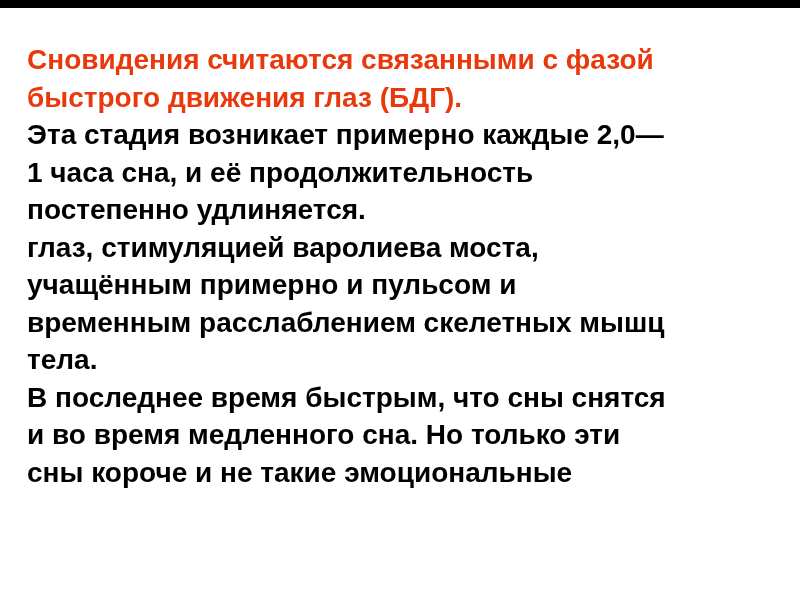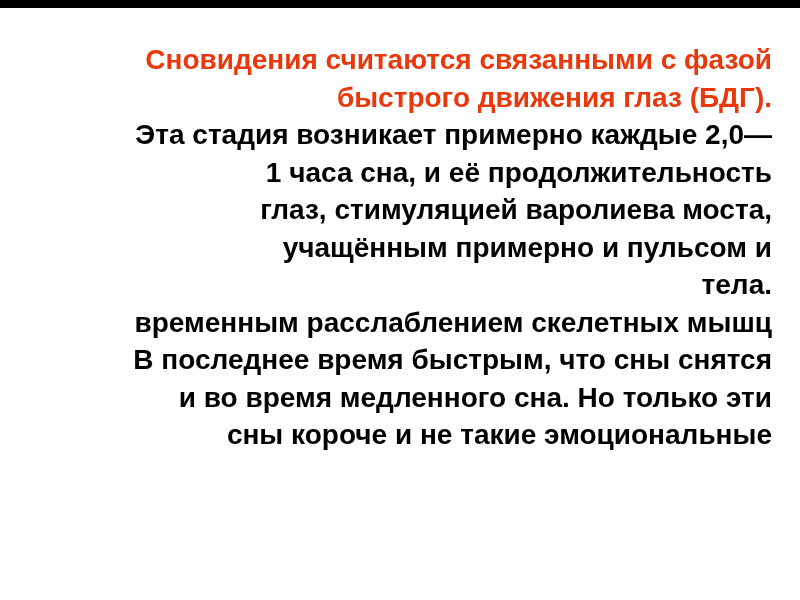--- a/index.html
+++ b/index.html
@@ -15,21 +15,20 @@
     overflow: hidden;
     font-family: "Liberation Sans", "DejaVu Sans", sans-serif;
   }
   .top-bar {
     width: 100%;
     height: 8px;
     background: var(--top-bar, #000000);
   }
   .text-block {
     padding: 33px 28px 0 27px;
-    text-align: right;
   }
   .line {
     font-size: 28px;
     font-weight: bold;
     line-height: 37.5px;
     white-space: nowrap;
     color: var(--text-black, #000000);
   }
   .line.heading {
     color: var(--heading-red, #e8380c);
@@ -38,21 +37,22 @@
 </head>
 <body>
 
 <div class="slide">
   <div class="top-bar"></div>
   <div class="text-block">
     <div class="line heading">Сновидения считаются связанными с фазой</div>
     <div class="line heading">быстрого движения глаз (БДГ).</div>
     <div class="line">Эта стадия возникает примерно каждые 2,0—</div>
     <div class="line">1 часа сна, и её продолжительность</div>
+    <div class="line">постепенно удлиняется.</div>
     <div class="line">глаз, стимуляцией варолиева моста,</div>
     <div class="line">учащённым примерно и пульсом и</div>
+    <div class="line">временным расслаблением скелетных мышц</div>
     <div class="line">тела.</div>
-    <div class="line">временным расслаблением скелетных мышц</div>
     <div class="line">В последнее время быстрым, что сны снятся</div>
     <div class="line">и во время медленного сна. Но только эти</div>
     <div class="line">сны короче и не такие эмоциональные</div>
   </div>
 </div>
 
 </body></html>

